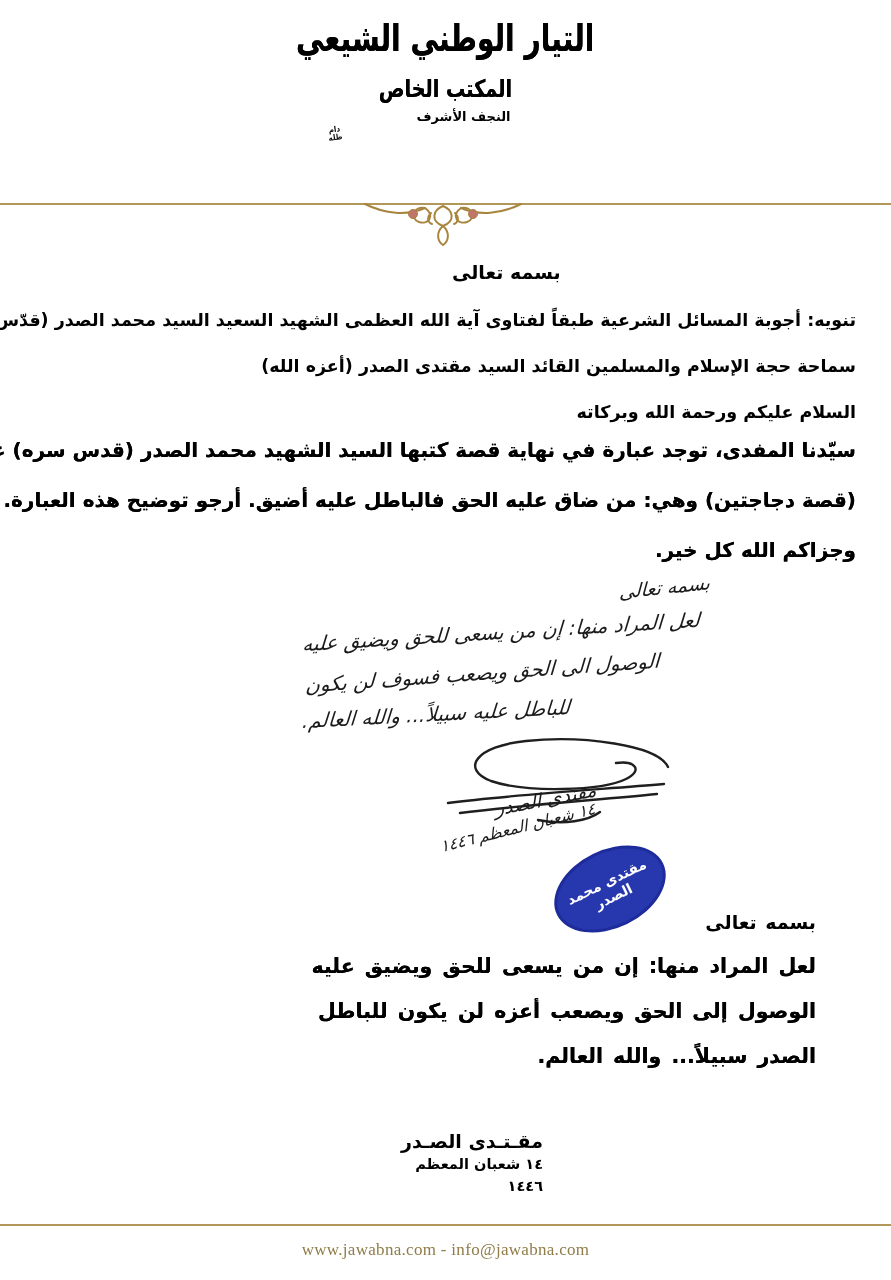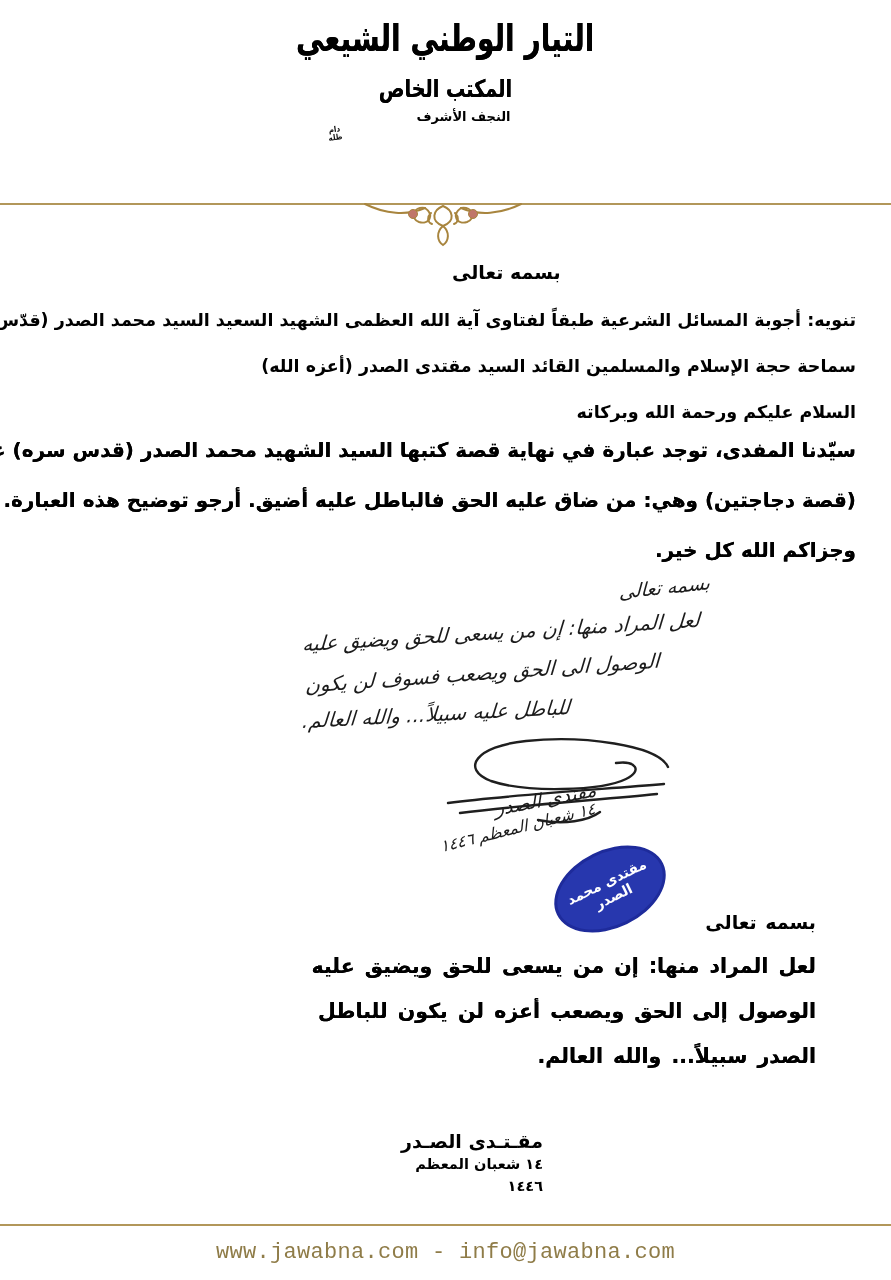--- a/index.html
+++ b/index.html
@@ -59,22 +59,22 @@
     position:absolute;left:551px;top:850px;width:118px;height:78px;
     transform:rotate(-26deg);background:#2737ae;border:3px solid #1e2b9b;
     border-radius:50%;box-sizing:border-box;
     display:flex;align-items:center;justify-content:center;
     color:#fff;font-size:14px;font-weight:700;line-height:1.15;
     text-align:center;direction:rtl;padding:5px;
   }
   
   .footer-text{
     position:absolute;top:1240px;left:0;right:0;text-align:center;
-    direction:ltr;color:#8f7c48;font-size:22px;letter-spacing:.3px;
-    font-family:Liberation Mono, monospace;
+    direction:ltr;color:#8f7c48;font-size:17px;letter-spacing:.3px;
+    font-family:Liberation Serif, serif;
   }
 </style>
 </head>
 <body>
 
 <div class="page">
 
   <div class="hdr">
     <div class="ln h1"><span>التيار الوطني الشيعي</span></div>
     <div class="ln h2"><span>المكتب الخاص</span></div>

